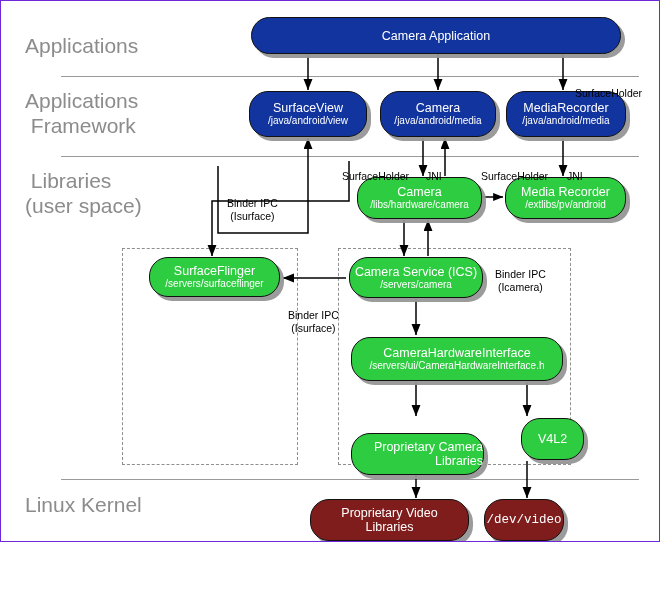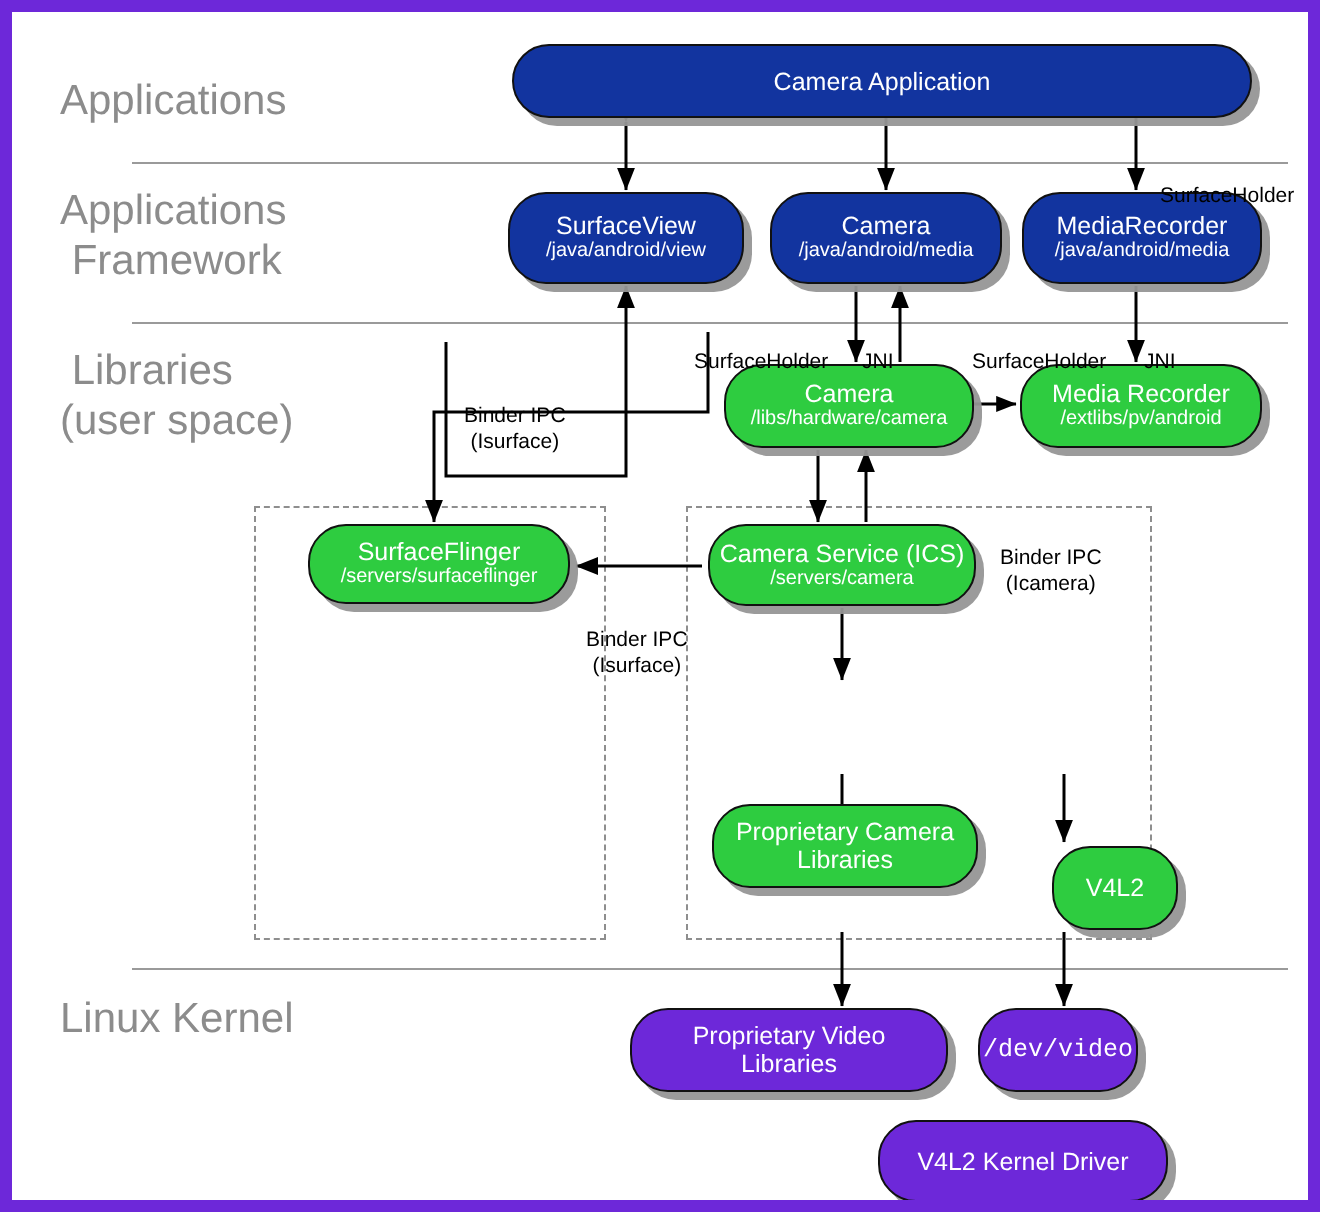--- a/index.html
+++ b/index.html
@@ -1,32 +1,32 @@
 <!DOCTYPE html>
 <html><head>
 <meta charset="utf-8">
 <style>
   html,body{margin:0;padding:0;background:#ffffff;}
   body{font-family:"Liberation Sans",sans-serif;}
-  #stage{position:relative;width:660px;height:606px;background:#ffffff;
-         border:6px solid #6d28d9;box-sizing:border-box;overflow:hidden;}
+  #stage{position:relative;width:660px;height:542px;background:#ffffff;
+         border:1px solid #6d28d9;box-sizing:border-box;overflow:hidden;}
   .layer-label{position:absolute;color:#8c8c8c;font-size:21px;line-height:25px;
                white-space:pre;letter-spacing:0px;}
   .divider{position:absolute;height:1px;background:#9a9a9a;}
   svg.wires{position:absolute;left:0;top:0;width:660px;height:606px;pointer-events:none;}
   .node{position:absolute;box-sizing:border-box;display:flex;flex-direction:column;
         align-items:center;justify-content:center;text-align:center;color:#ffffff;
         border:1.5px solid #111111;border-radius:19px;
         box-shadow:4px 4px 0px rgba(150,150,150,0.95);}
   .node .t1{font-size:12.5px;line-height:14px;white-space:nowrap;}
   .node .t2{font-size:10px;line-height:12px;white-space:nowrap;}
   .node.blue{background:#12349f;}
   .node.green{background:#2ec champion;}
   .node.green{background:#2ecc40;}
-  .node.red{background:#6d28d9;}
+  .node.red{background:#7f1d1d;}
   .dashgroup{position:absolute;border:1.4px dashed #8e8e8e;box-sizing:border-box;
              background:transparent;}
   .wire-label{position:absolute;font-size:10.5px;line-height:12.5px;color:#000000;
               text-align:center;white-space:pre;margin-top:28px;}
 </style>
 </head>
 <body>
 
 <div id="stage">
 
@@ -118,21 +118,25 @@
     <div class="t2">/extlibs/pv/android</div>
   </div>
   <div class="node green" style="left:148px;top:256px;width:131px;height:40px;">
     <div class="t1">SurfaceFlinger</div>
     <div class="t2">/servers/surfaceflinger</div>
   </div>
   <div class="node green" style="left:348px;top:256px;width:134px;height:41px;">
     <div class="t1">Camera Service (ICS)</div>
     <div class="t2">/servers/camera</div>
   </div>
-  <div class="node green" style="left:350px;top:396px;width:133px;height:42px;">
+  <div class="node green" style="left:350px;top:336px;width:212px;height:44px;">
+    <div class="t1">CameraHardwareInterface</div>
+    <div class="t2">/servers/ui/CameraHardwareInterface.h</div>
+  </div>
+  <div class="node green" style="left:350px;top:432px;width:133px;height:42px;align-items:flex-end;">
     <div class="t1">Proprietary Camera</div>
     <div class="t1">Libraries</div>
   </div>
   <div class="node green" style="left:520px;top:417px;width:63px;height:42px;">
     <div class="t1">V4L2</div>
   </div>
 
   <div class="node red" style="left:309px;top:498px;width:159px;height:42px;">
     <div class="t1">Proprietary Video</div>
     <div class="t1">Libraries</div>

